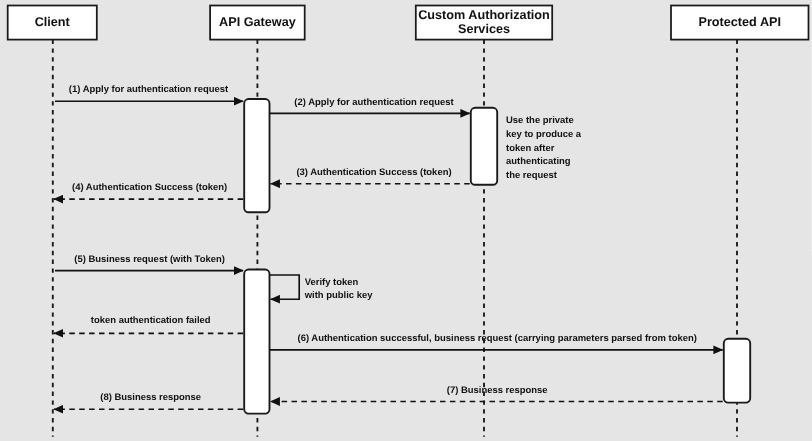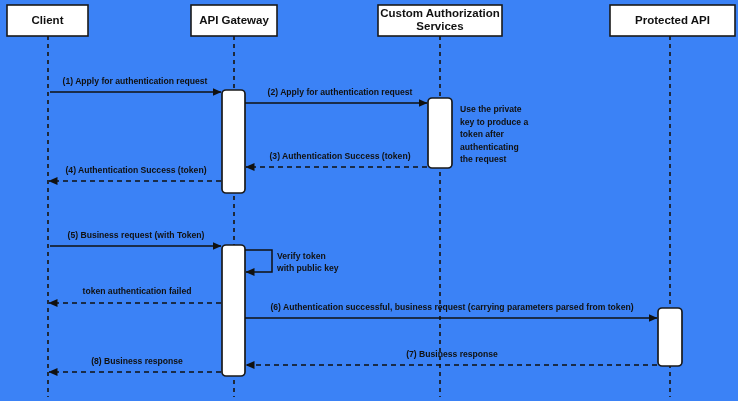--- a/index.html
+++ b/index.html
@@ -10,21 +10,21 @@
   body {
     width: 738px;
     height: 401px;
     font-family: "Liberation Sans", sans-serif;
     overflow: hidden;
   }
   #diagram-root {
     position: relative;
     width: 738px;
     height: 401px;
-    background: #3b82f6;
+    background: #e5e5e5;
   }
   svg#seq {
     display: block;
     width: 738px;
     height: 401px;
   }
   .participant-box {
     fill: #ffffff;
     stroke: #1a1a1a;
     stroke-width: 1.6;

